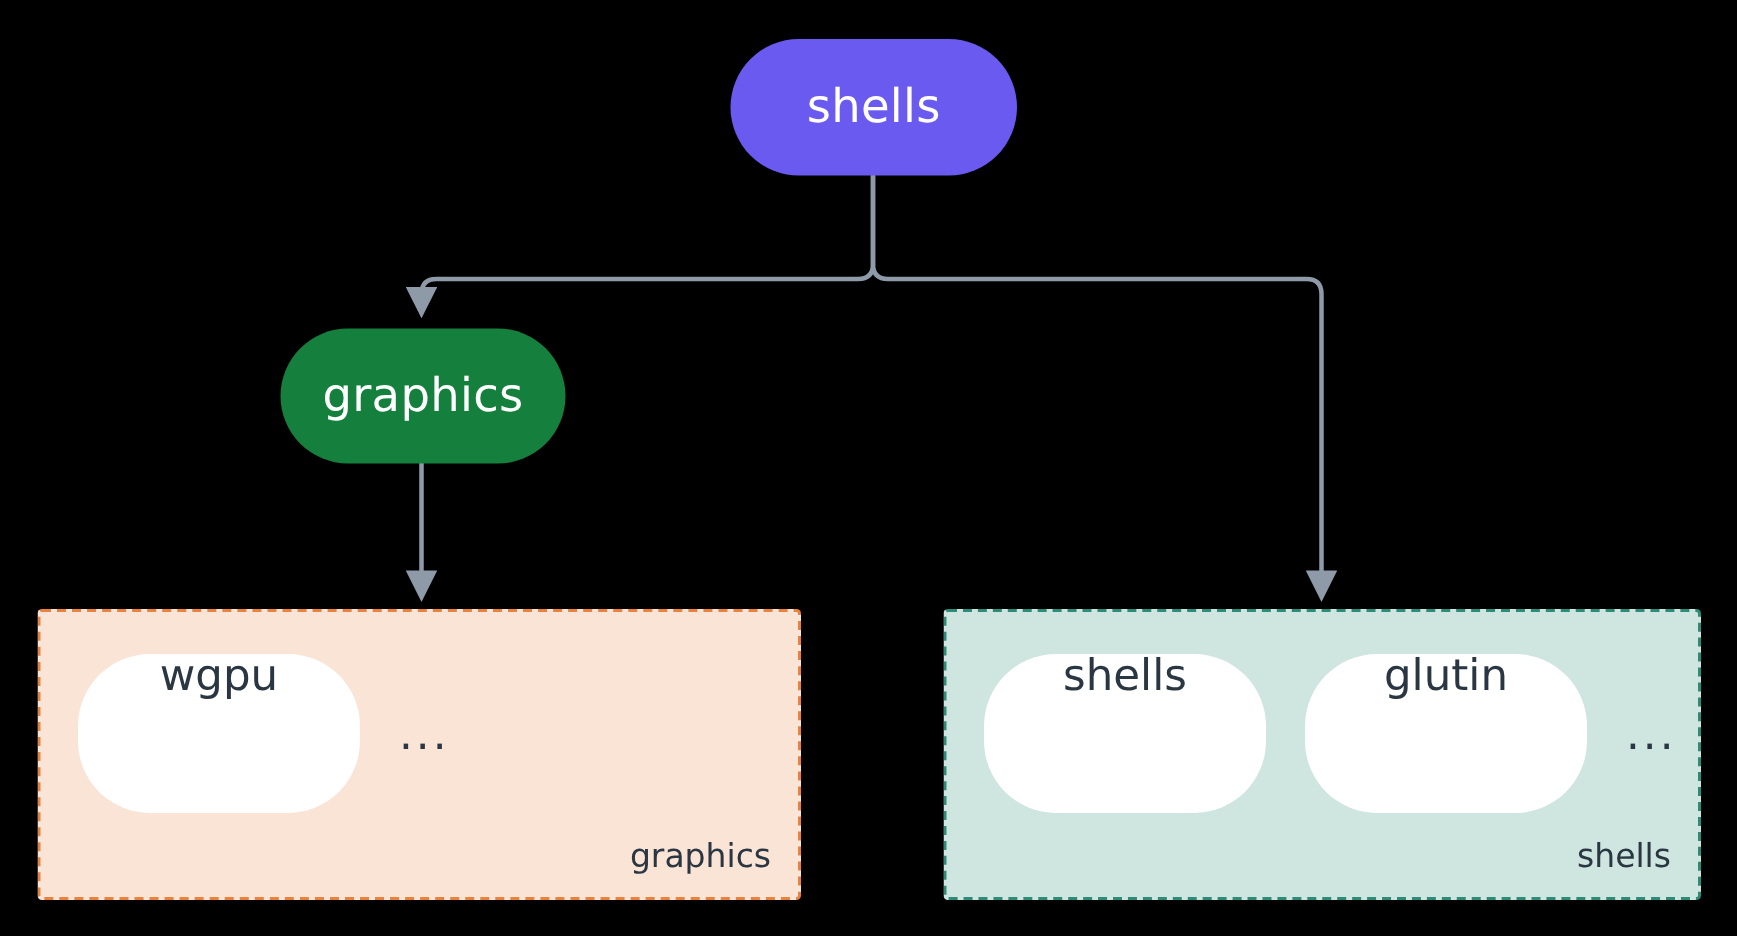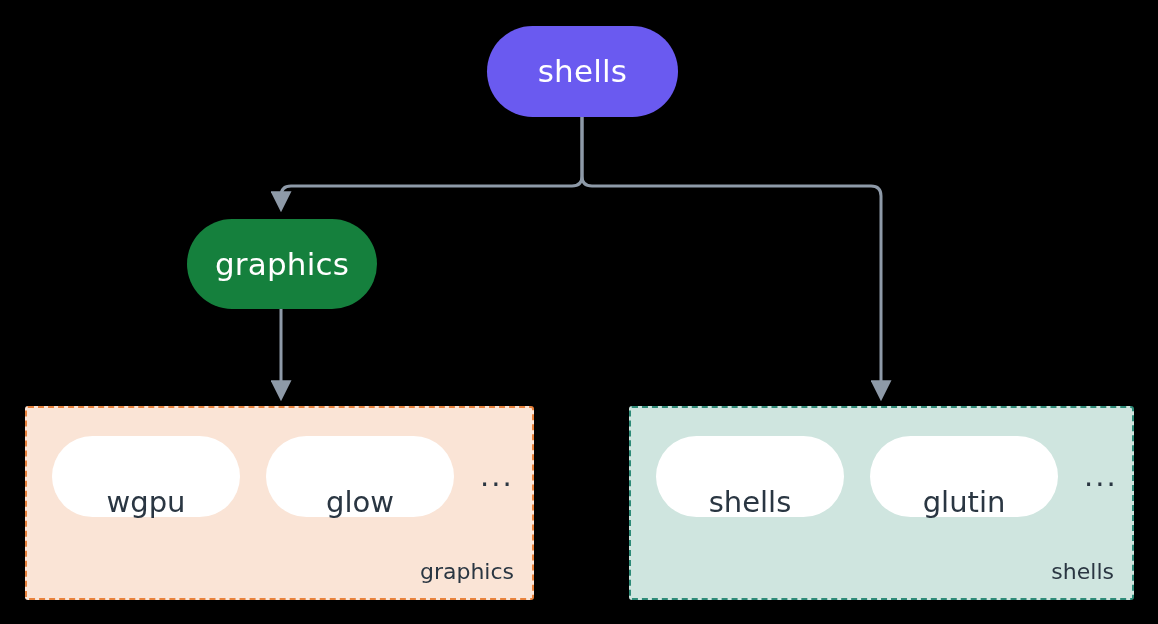--- a/index.html
+++ b/index.html
@@ -84,23 +84,23 @@
   .group-items {
     position: absolute;
     left: 25px;
     top: 28px;
     display: flex;
     flex-direction: row;
     align-items: center;
   }
   .pill {
     display: flex;
-    align-items: flex-end;
+    align-items: flex-start;
     justify-content: center;
-    height: 81px;
+    height: 106px;
     min-width: 188px;
     padding: 0 18px;
     box-sizing: border-box;
     background: #ffffff;
     border-radius: 48px;
     color: #2A3642;
     font-size: 29px;
     line-height: 1;
   }
   .pill + .pill {
@@ -147,23 +147,20 @@
 
   <div class="node" id="node-graphics">
     <span>graphics</span>
   </div>
 
   <div class="group-box" id="group-renderers">
     <div class="group-items">
       <div class="pill">
         <span>wgpu</span>
       </div>
-      <div class="pill">
-        <span>glow</span>
-      </div>
       <span class="ellipsis">...</span>
     </div>
     <div class="group-caption">graphics</div>
   </div>
 
   <div class="group-box" id="group-shells">
     <div class="group-items">
       <div class="pill">
         <span>shells</span>
       </div>

